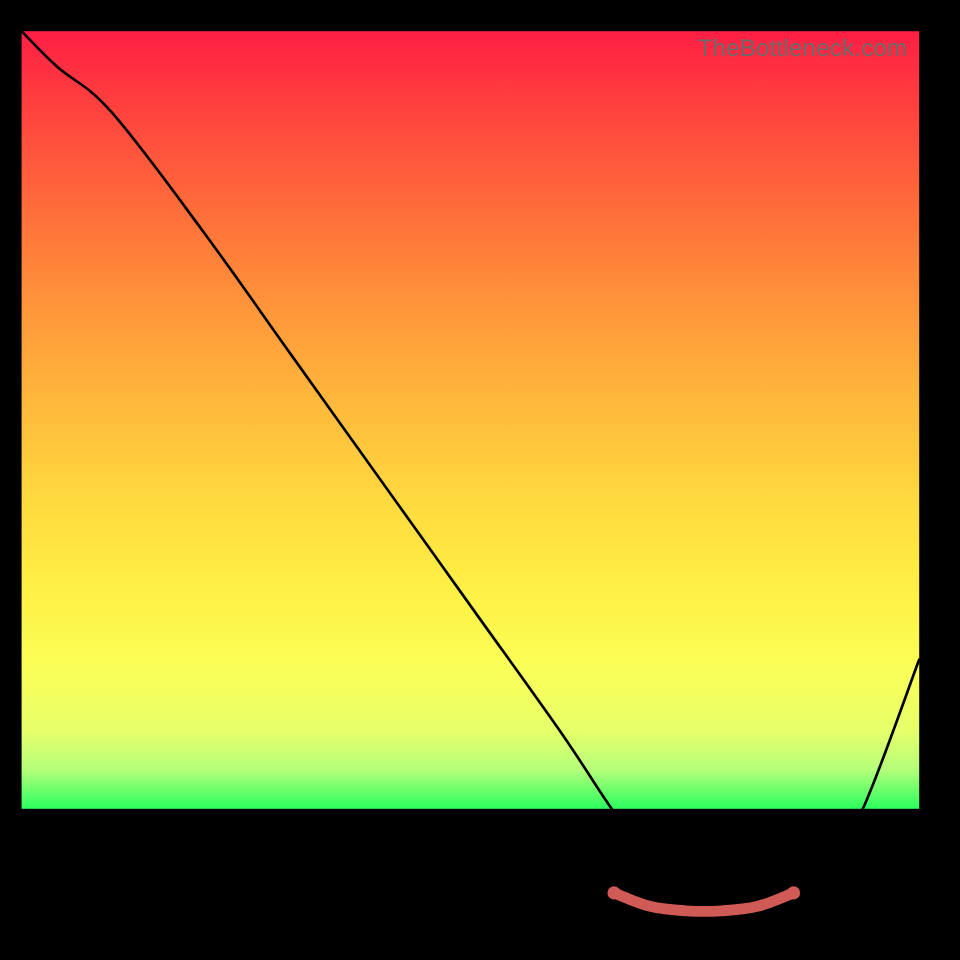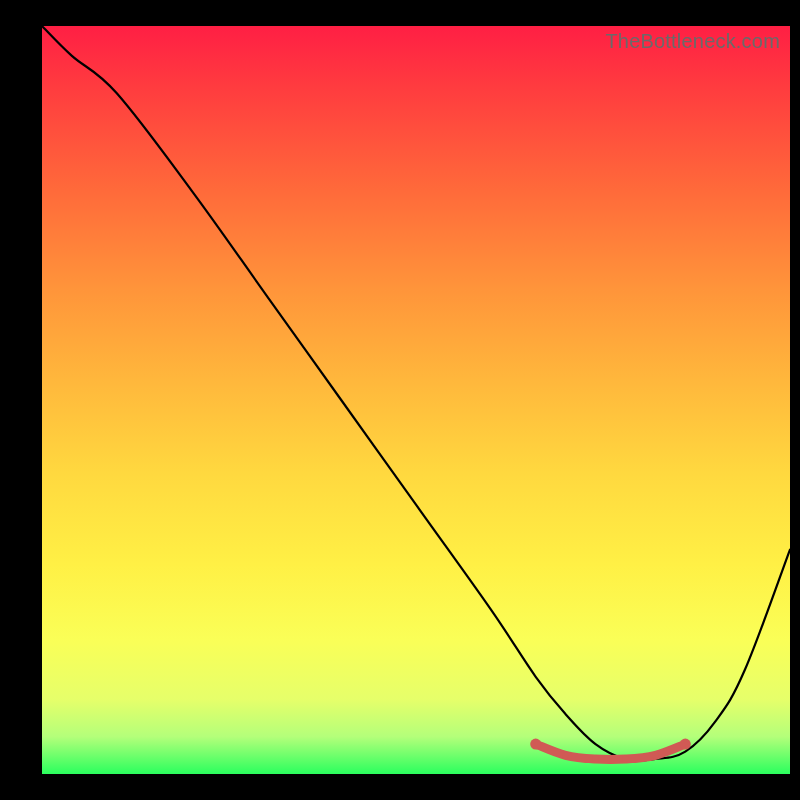--- a/index.html
+++ b/index.html
@@ -1,24 +1,24 @@
 <!DOCTYPE html>
 <html><head>
 <meta charset="utf-8">
 <style>
   * { margin: 0; padding: 0; box-sizing: border-box; }
   html, body { width: 800px; height: 800px; overflow: hidden; }
   body { background: #000; position: relative; font-family: Arial, Helvetica, sans-serif; }
 
   .frame {
     position: absolute;
-    left: 42px;
+    left: 18px;
     top: 26px;
     width: 748px;
-    height: 748px;
+    height: 648px;
     background: linear-gradient(to bottom,
       #ff1f44 0%,
       #ff3b3f 8%,
       #ff6a3a 22%,
       #ff943a 35%,
       #ffb93c 48%,
       #ffd93f 60%,
       #fff045 72%,
       #faff57 82%,
       #e6ff6a 90%,

